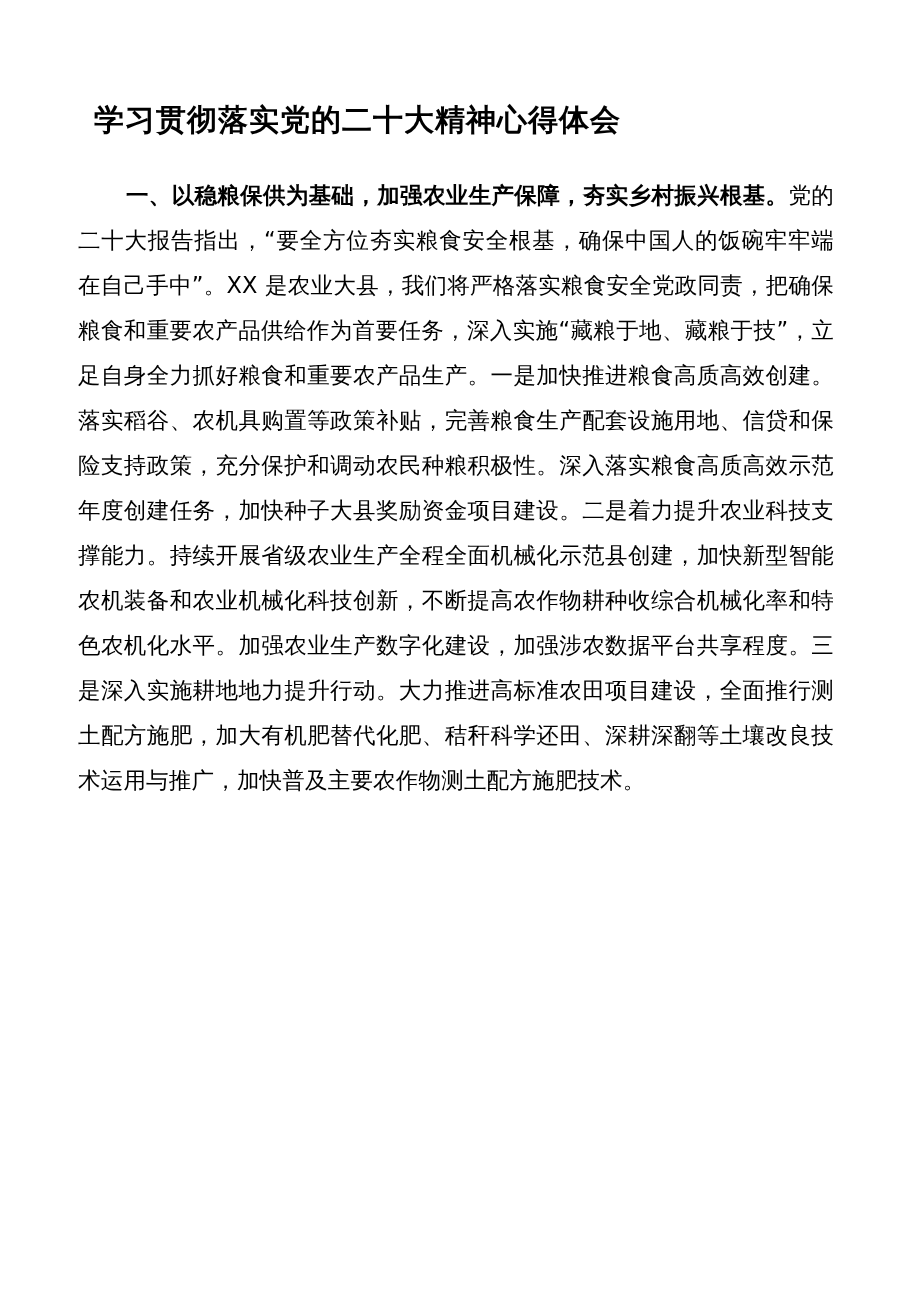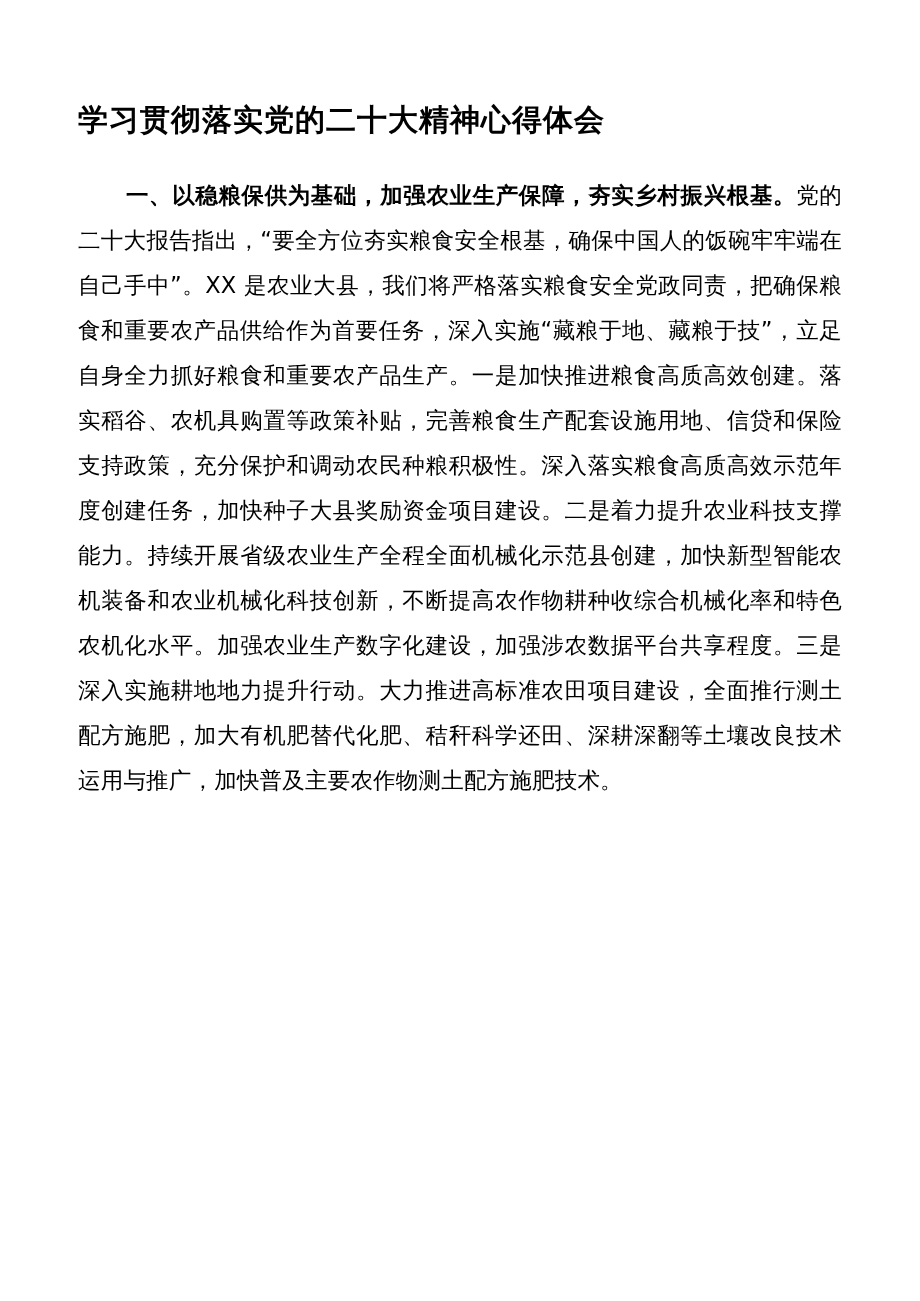--- a/index.html
+++ b/index.html
@@ -20,30 +20,30 @@
     box-sizing: border-box;
     padding: 100px 78px 40px 78px;
     position: relative;
     background: #ffffff;
   }
   .doc-title {
     font-size: 30px;
     font-weight: 700;
     letter-spacing: 1px;
     text-align: left;
-    margin: 0 0 34px 0;
+    margin: 0 0 34px 16px;
     line-height: 1.3;
     font-family: "DejaVu Sans", "Liberation Sans", sans-serif;
   }
   .para {
     font-size: 22.5px;
     line-height: 45px;
     text-align: justify;
     text-justify: inter-ideograph;
-    margin: 0 0 6px 0;
+    margin: 0 8px 6px 0;
     letter-spacing: 0.2px;
   }
   .para.indent {
     text-indent: 48px;
   }
   .lead {
     font-weight: 700;
   }
 </style>
 </head>

